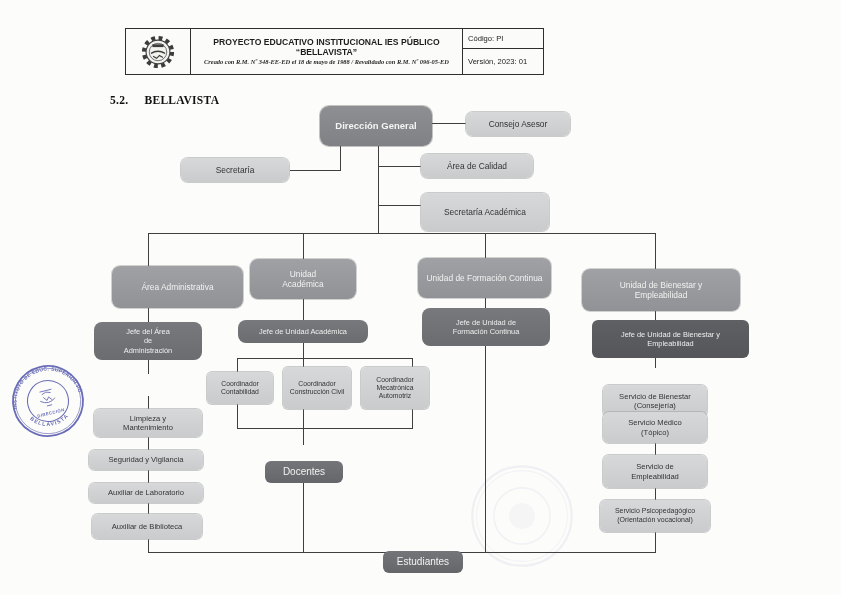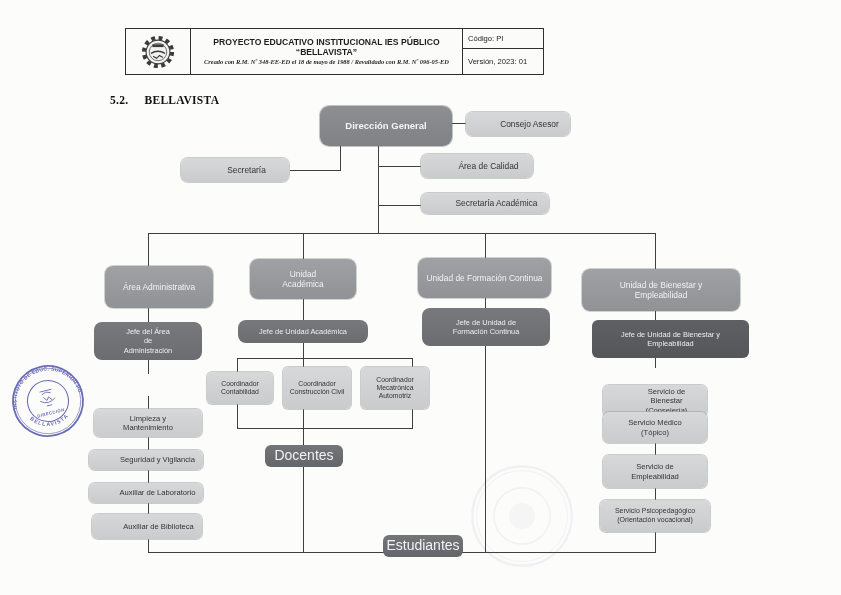--- a/index.html
+++ b/index.html
@@ -25,23 +25,23 @@
   
   .node{position:absolute;display:flex;align-items:center;justify-content:center;text-align:center;
         line-height:1.22;z-index:2;box-sizing:border-box;padding:2px 6px;}
   .n-dark{background:linear-gradient(#8d8f92,#7f8184);color:#f5f5f5;font-weight:bold;font-size:9.5px;
         border-radius:9px;box-shadow:0 0 0 1px rgba(90,90,90,.35);}
   .n-mid{background:linear-gradient(#9fa1a4,#909295);color:#f2f2f2;font-size:8.4px;border-radius:8px;
         box-shadow:0 0 0 1px rgba(110,110,110,.3);}
   .n-jefe{background:linear-gradient(#77797c,#6a6c6f);color:#efefef;font-size:7.4px;border-radius:8px;}
   .n-jefe2{background:linear-gradient(#5e6063,#54565a);color:#efefef;font-size:7.4px;border-radius:6px;}
   .n-light{background:linear-gradient(#d7d8da,#c9cbcd);color:#333;font-size:7.6px;border-radius:6px;
-        box-shadow:0 0 0 1px rgba(160,162,164,.55);padding-left:29px;}
+        box-shadow:0 0 0 1px rgba(160,162,164,.55);}
   .n-small{font-size:6.8px;border-radius:5px;padding:2px 3px;}
-  .n-btn{background:linear-gradient(#737578,#646669);color:#f2f2f2;font-size:14px;border-radius:6px;z-index:3;}
+  .n-btn{background:linear-gradient(#737578,#646669);color:#f2f2f2;font-size:10px;border-radius:6px;z-index:3;margin-top:16px;}
   .pad14{padding:2px 15px;}
   .pad18{padding:2px 22px;}
   
   .ln{position:absolute;background:#3f3f3f;z-index:1;}
   
   .stamp-blue{position:absolute;left:10px;top:358px;width:76px;height:86px;z-index:5;
         transform:rotate(-14deg);opacity:.82;}
   .stamp-ghost{position:absolute;left:468px;top:462px;width:108px;height:108px;z-index:0;opacity:.5;}
 </style>
 </head>
@@ -114,27 +114,27 @@
 
   <div class="ln" style="left:655px;top:311px;width:1px;height:9px"></div>
   <div class="ln" style="left:655px;top:358px;width:1px;height:10px"></div>
   <div class="ln" style="left:655px;top:400px;width:1px;height:12px"></div>
   <div class="ln" style="left:655px;top:443px;width:1px;height:12px"></div>
   <div class="ln" style="left:655px;top:488px;width:1px;height:12px"></div>
   <div class="ln" style="left:655px;top:532px;width:1px;height:20px"></div>
 
   <div class="ln" style="left:148px;top:552px;width:508px;height:1px"></div>
 
-  <div class="node n-dark" style="left:320px;top:106px;width:132px;height:40px;padding:2px 12px">Dirección General</div>
+  <div class="node n-dark" style="left:320px;top:106px;width:112px;height:40px;padding:2px 12px">Dirección General</div>
   <div class="node n-light" style="left:466px;top:112px;width:104px;height:24px;font-size:8.4px;border-radius:7px">Consejo Asesor</div>
   <div class="node n-light" style="left:181px;top:158px;width:108px;height:24px;font-size:8.4px;border-radius:7px">Secretaría</div>
   <div class="node n-light" style="left:421px;top:154px;width:112px;height:24px;font-size:8.4px;border-radius:7px">Área de Calidad</div>
-  <div class="node n-light" style="left:421px;top:193px;width:128px;height:21px;font-size:8.4px;border-radius:7px">Secretaría Académica</div>
+  <div class="node n-light" style="left:421px;top:193px;width:128px;height:38px;font-size:8.4px;border-radius:7px">Secretaría Académica</div>
 
-  <div class="node n-mid pad14" style="left:105px;top:266px;width:108px;height:42px">Área Administrativa</div>
+  <div class="node n-mid pad14" style="left:112px;top:266px;width:131px;height:42px">Área Administrativa</div>
   <div class="node n-jefe" style="left:94px;top:322px;width:108px;height:38px;padding:2px 28px">Jefe del Área de Administración</div>
   <div class="node n-light" style="left:94px;top:409px;width:108px;height:28px;padding:2px 16px">Limpieza y Mantenimiento</div>
   <div class="node n-light" style="left:89px;top:450px;width:114px;height:20px">Seguridad y Vigilancia</div>
   <div class="node n-light" style="left:89px;top:483px;width:114px;height:20px">Auxiliar de Laboratorio</div>
   <div class="node n-light" style="left:92px;top:514px;width:110px;height:25px">Auxiliar de Biblioteca</div>
 
   <div class="node n-mid pad18" style="left:250px;top:259px;width:106px;height:40px">Unidad Académica</div>
   <div class="node n-jefe" style="left:238px;top:320px;width:130px;height:23px">Jefe de Unidad Académica</div>
   <div class="node n-light n-small" style="left:207px;top:372px;width:66px;height:32px">Coordinador Contabilidad</div>
   <div class="node n-light n-small" style="left:283px;top:367px;width:68px;height:42px">Coordinador Construcción Civil</div>

